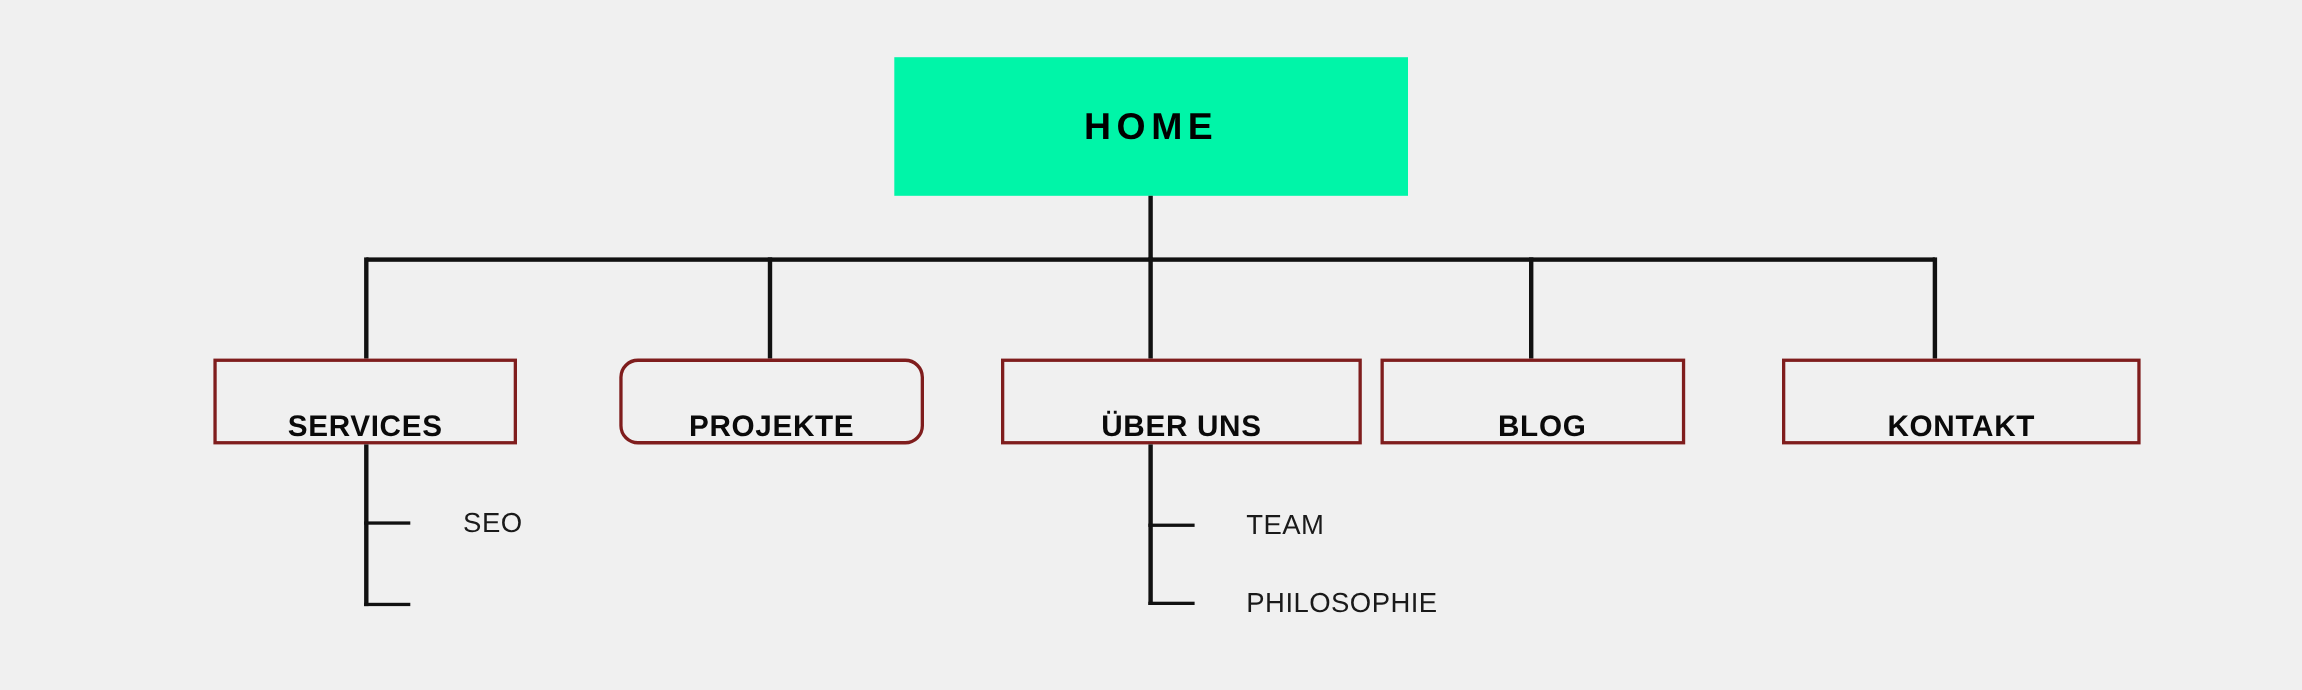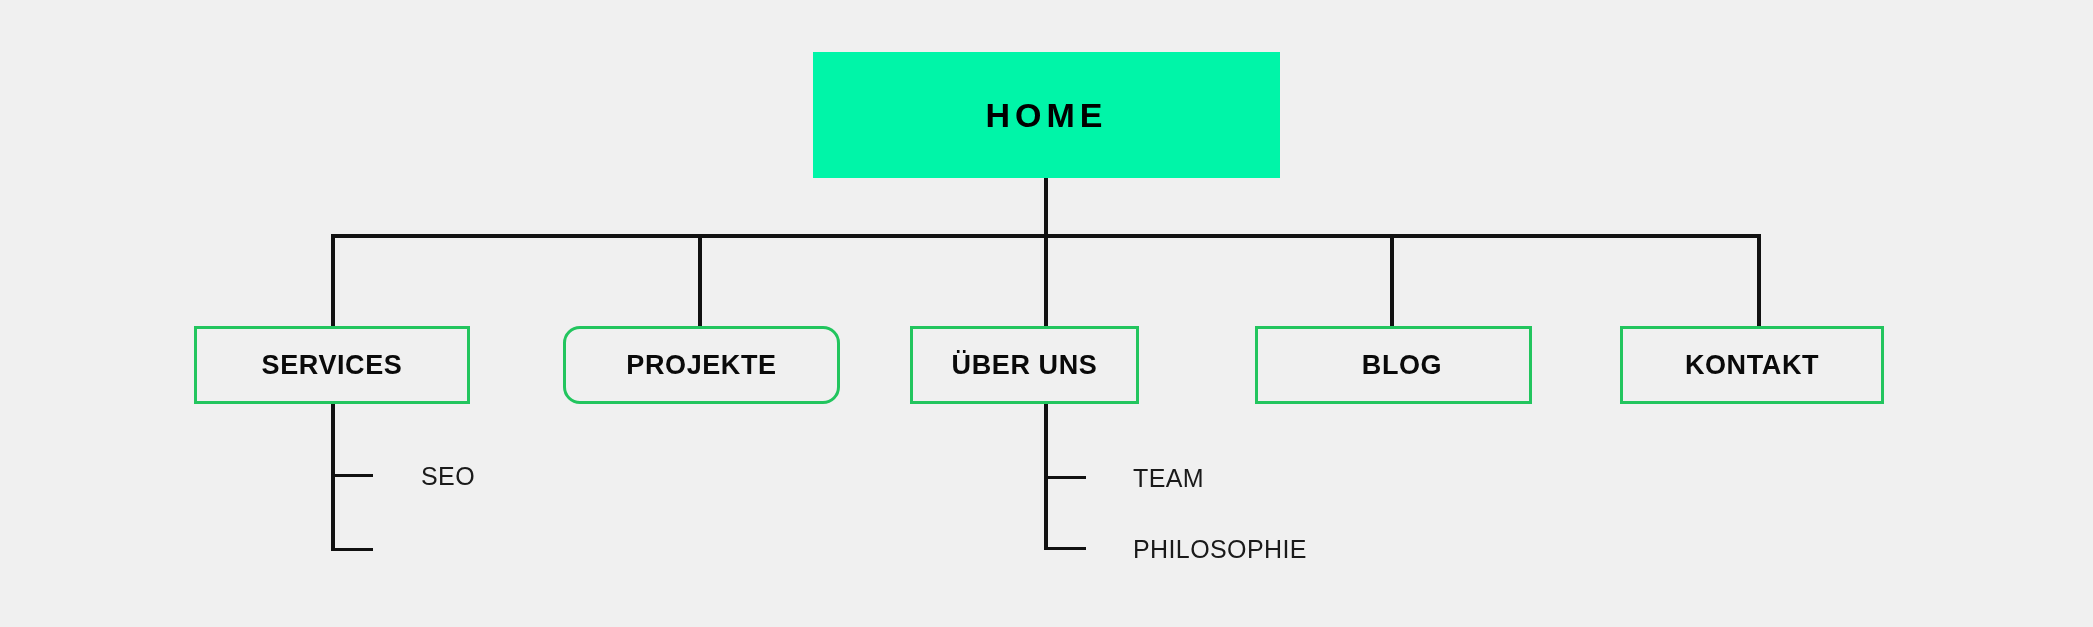--- a/index.html
+++ b/index.html
@@ -57,24 +57,24 @@
     line-height: 1;
     white-space: nowrap;
   }
 
   
   .section-node {
     position: absolute;
     top: 326px;
     height: 78px;
     box-sizing: border-box;
-    border: 3px solid #22c55e;
+    border: 3px solid #7f1d1d;
     background: transparent;
     display: flex;
-    align-items: center;
+    align-items: flex-end;
     justify-content: center;
   }
   .section-node .node-label {
     font-size: 27px;
     font-weight: bold;
     color: #0a0a0a;
     letter-spacing: 0.6px;
     line-height: 1;
     white-space: nowrap;
   }
@@ -112,29 +112,29 @@
   <div class="conn conn-v" style="left:1757px; top:234px; height:92px;"></div>
 
   <div class="section-node" style="left:194px; width:276px;">
     <span class="node-label">SERVICES</span>
   </div>
 
   <div class="section-node" style="left:563px; width:277px;border-radius:17px;">
     <span class="node-label">PROJEKTE</span>
   </div>
 
-  <div class="section-node" style="left:910px; width:229px;">
+  <div class="section-node" style="left:910px; width:328px;">
     <span class="node-label">ÜBER UNS</span>
   </div>
 
   <div class="section-node" style="left:1255px; width:277px;padding-left:17px;">
     <span class="node-label">BLOG</span>
   </div>
 
-  <div class="section-node" style="left:1620px; width:264px;">
+  <div class="section-node" style="left:1620px; width:326px;">
     <span class="node-label">KONTAKT</span>
   </div>
 
   <div class="leaf-conn leaf-v" style="left:331px; top:404px; height:147px;"></div>
   <div class="leaf-conn leaf-h" style="left:331px; top:474px; width:42px;"></div>
   <div class="leaf-conn leaf-h" style="left:331px; top:548px; width:42px;"></div>
 
   <div class="leaf-label" style="left:381px; top:476px;">SEO</div>
 
   <div class="leaf-conn leaf-v" style="left:1044px; top:404px; height:146px;"></div>

